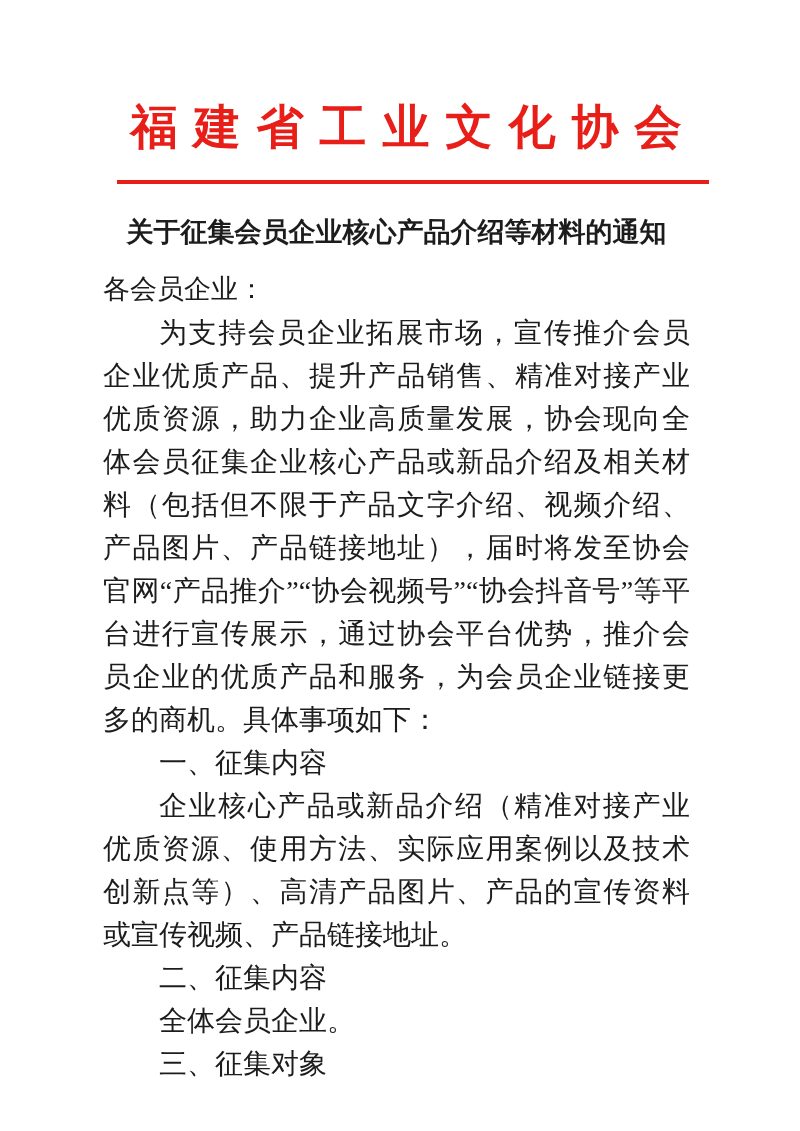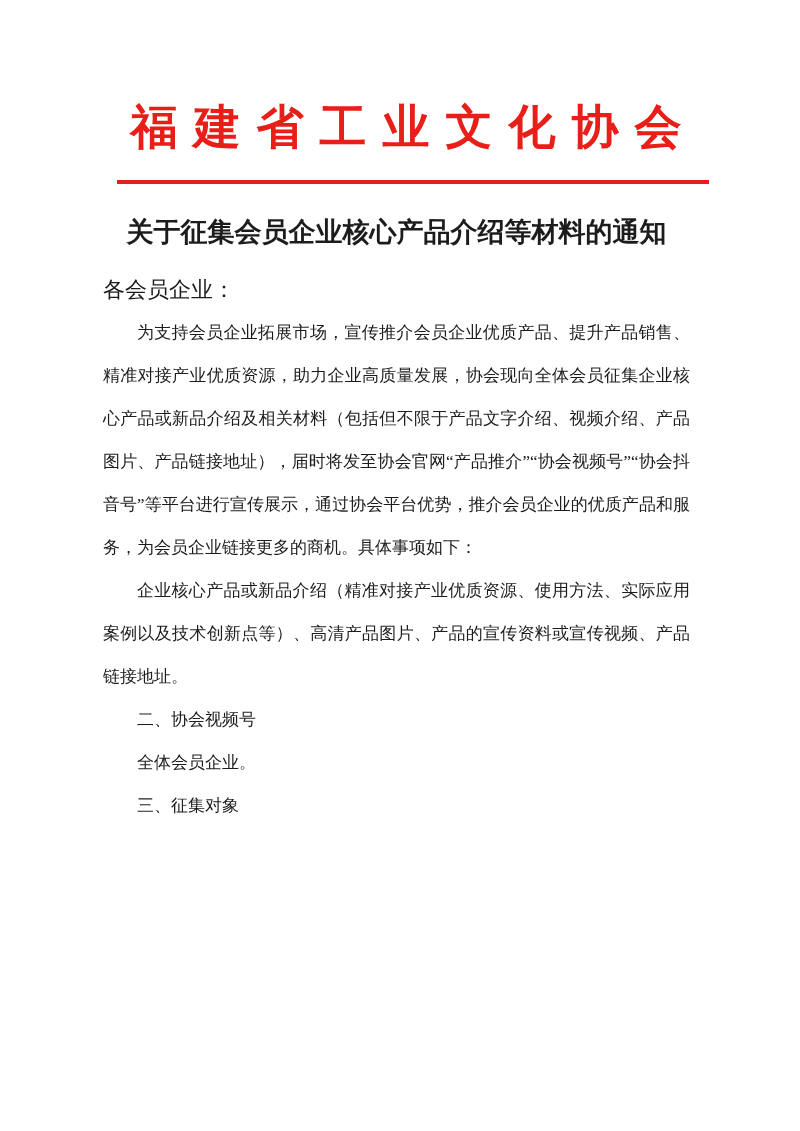--- a/index.html
+++ b/index.html
@@ -43,27 +43,27 @@
   .notice-title {
     margin: 0 0 16px 0;
     font-size: 27px;
     line-height: 40px;
     font-weight: bold;
     text-align: center;
     white-space: nowrap;
   }
   .salutation {
     margin: 7px 0 0 0;
-    font-size: 22px;
+    font-size: 27px;
     line-height: 43px;
     text-align: left;
   }
   .para {
     margin: 0;
-    font-size: 17px;
+    font-size: 28px;
     line-height: 43px;
     text-indent: 2em;
     text-align: justify;
     text-justify: inter-ideograph;
   }
 </style>
 </head>
 <body>
 
 <div class="page">
@@ -73,24 +73,25 @@
     <div class="red-rule"></div>
   </div>
 
   <div class="notice">
     <h1 class="notice-title">关于征集会员企业核心产品介绍等材料的通知</h1>
 
     <p class="salutation">各会员企业：</p>
 
     <p class="para">为支持会员企业拓展市场，宣传推介会员企业优质产品、提升产品销售、精准对接产业优质资源，助力企业高质量发展，协会现向全体会员征集企业核心产品或新品介绍及相关材料（包括但不限于产品文字介绍、视频介绍、产品图片、产品链接地址），届时将发至协会官网“产品推介”“协会视频号”“协会抖音号”等平台进行宣传展示，通过协会平台优势，推介会员企业的优质产品和服务，为会员企业链接更多的商机。具体事项如下：</p>
 
+    <p class="para">一、征集内容</p>
 
     <p class="para">企业核心产品或新品介绍（精准对接产业优质资源、使用方法、实际应用案例以及技术创新点等）、高清产品图片、产品的宣传资料或宣传视频、产品链接地址。</p>
 
-    <p class="para">二、协会视频号</p>
+    <p class="para">二、征集内容</p>
 
 
     <p class="para">全体会员企业。</p>
 
     <p class="para">三、征集对象</p>
   </div>
 
 </div>
 
 </body></html>

